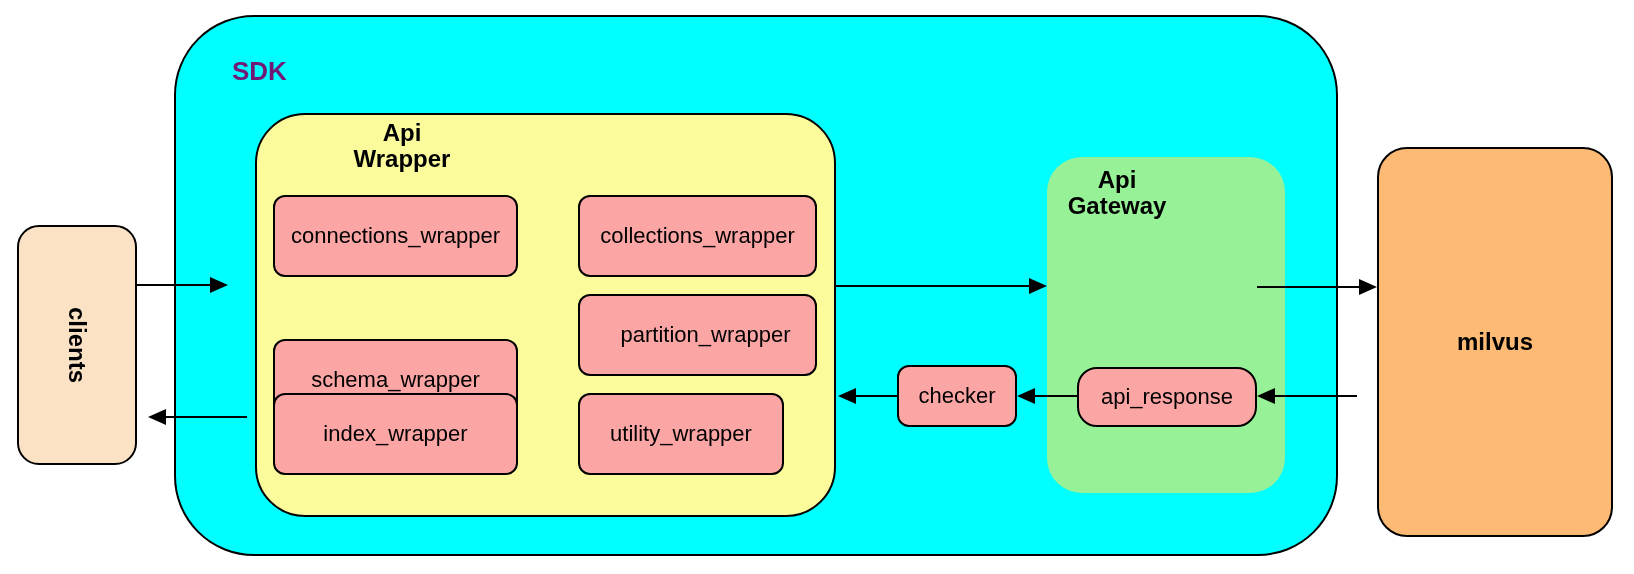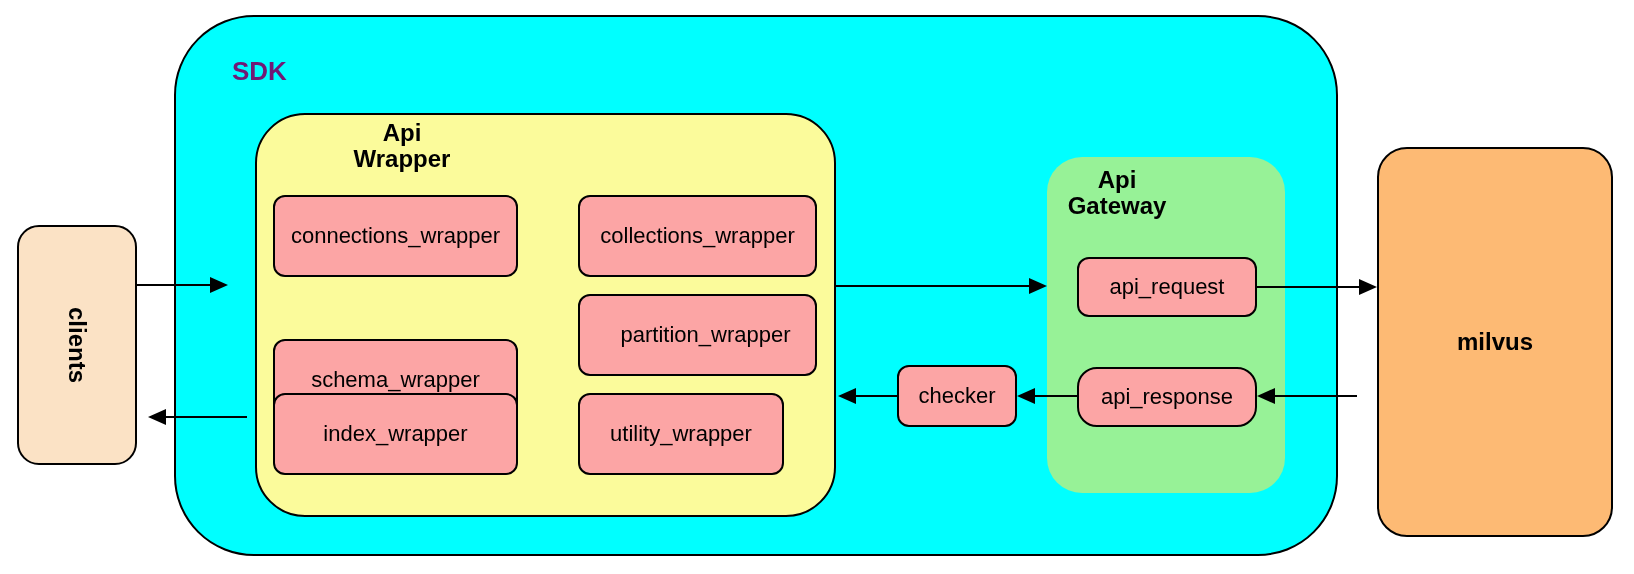--- a/index.html
+++ b/index.html
@@ -109,23 +109,20 @@
     <span>checker</span>
   </div>
 
   <div class="node gateway">
     <div class="gateway-label">
       <div>Api</div>
       <div>Gateway</div>
     </div>
   </div>
 
-  <div class="node wbox" style="left:1077px;top:257px;width:180px;height:60px;">
-    <span>api_request</span>
-  </div>
   <div class="node wbox" style="left:1077px;top:367px;width:180px;height:60px;border-radius:20px;">
     <span>api_response</span>
   </div>
 
   <div class="node rounded milvus">
     <div class="milvus-label">milvus</div>
   </div>
 
   <div class="arrow" style="left:137px;top:276px;width:91px;">
     <div class="aline" style="left:0;width:75px;"></div>

